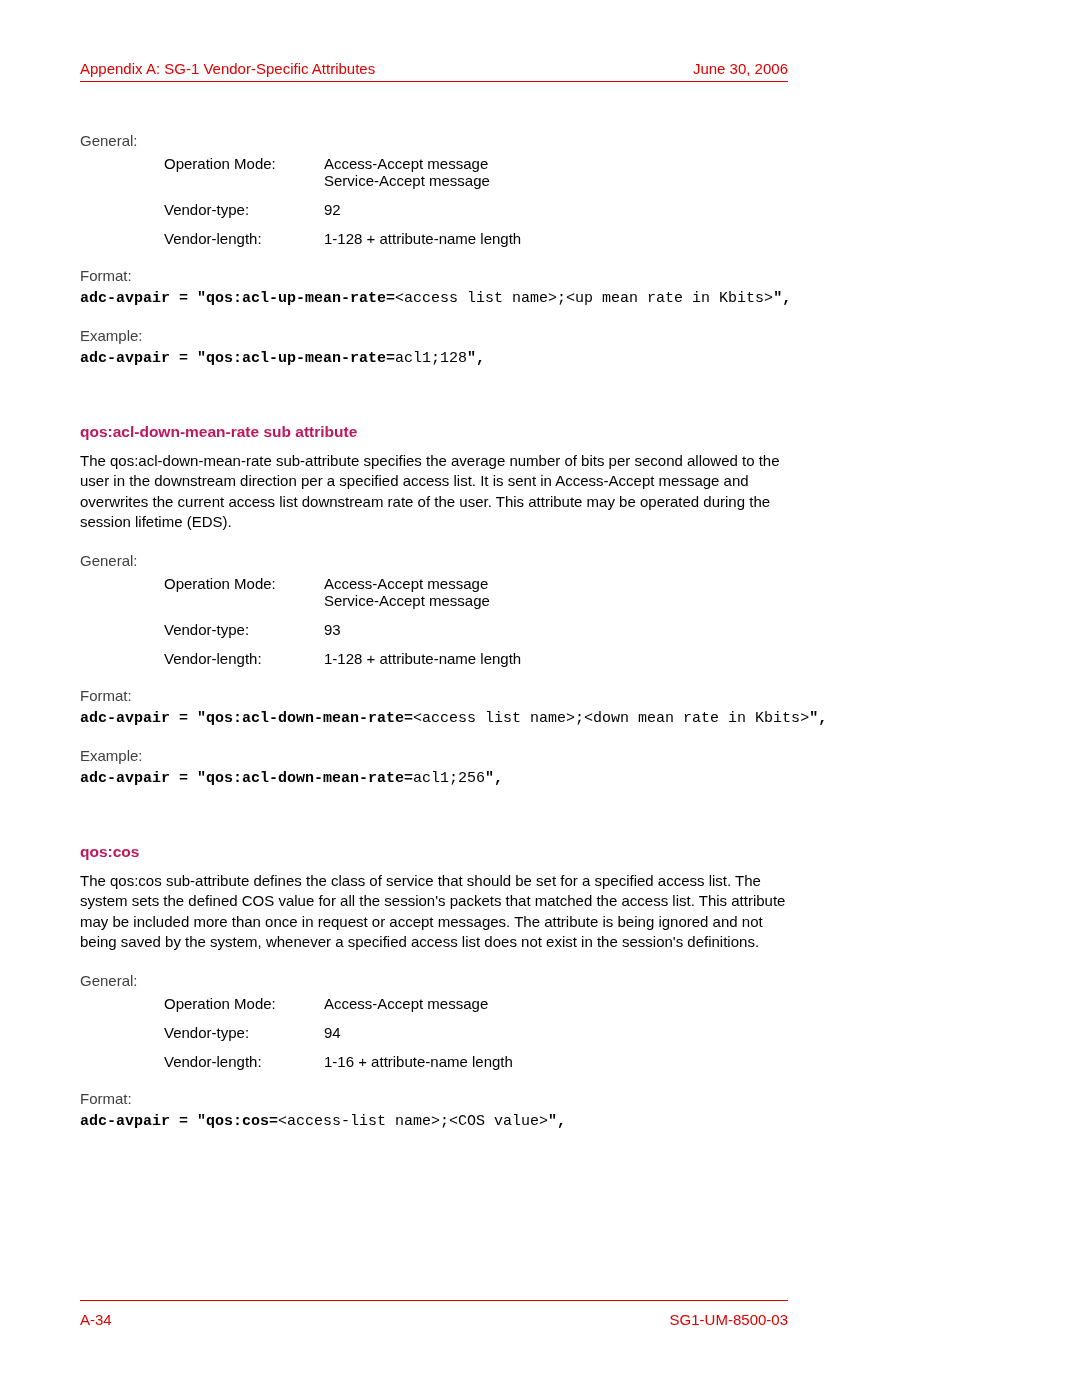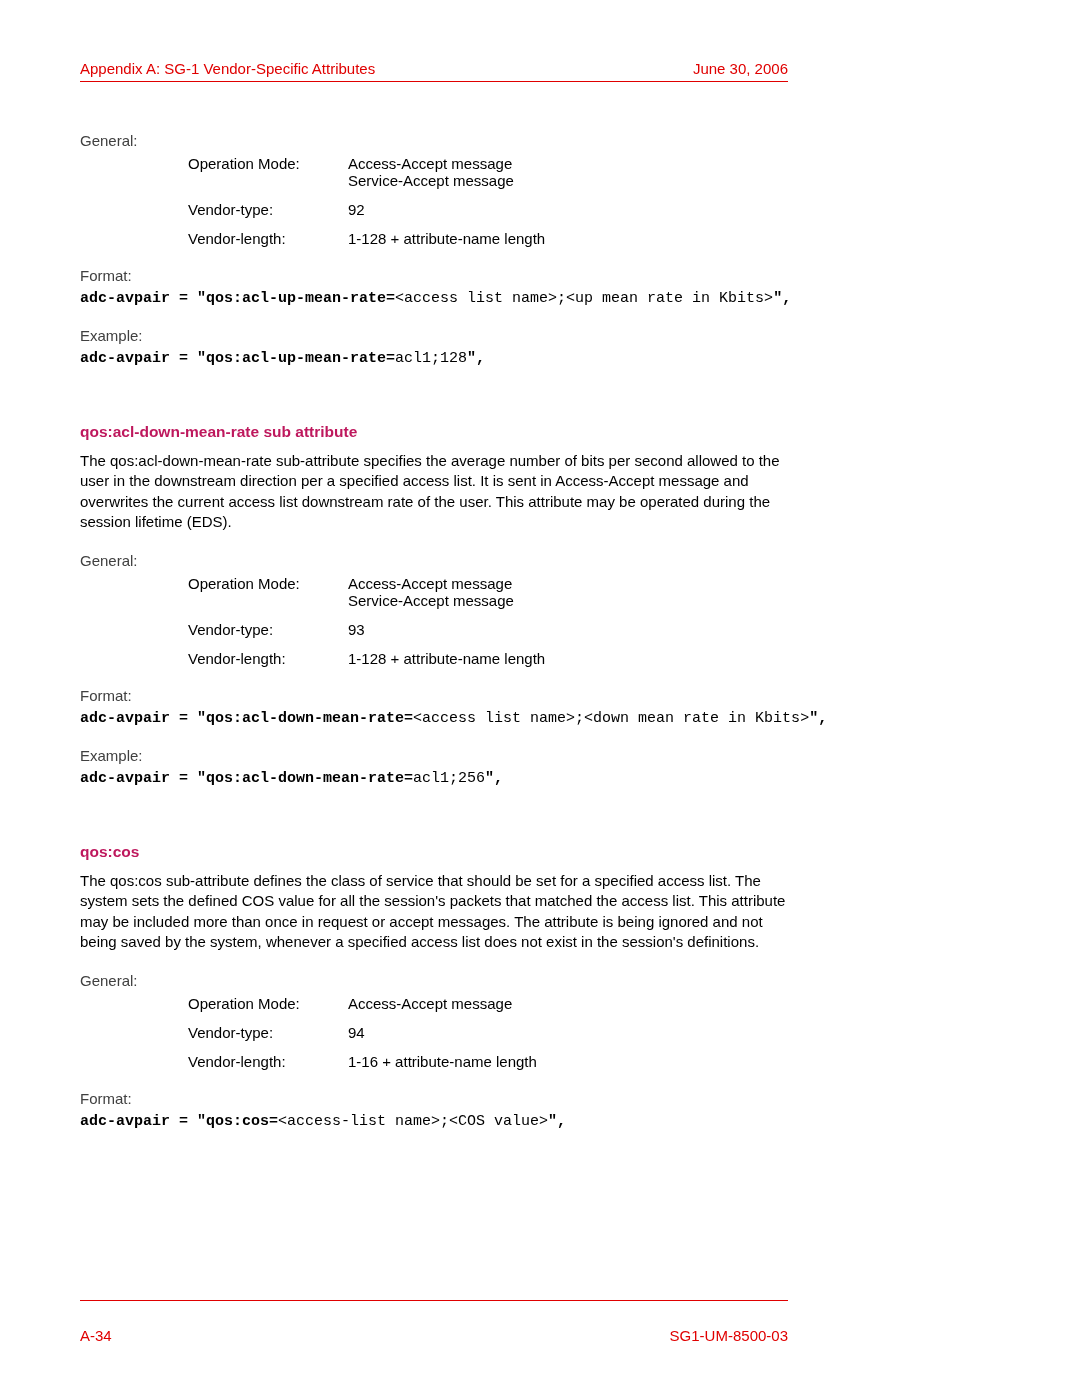--- a/index.html
+++ b/index.html
@@ -36,21 +36,21 @@
     font-weight: bold;
     font-size: 15.5px;
     margin-top: 56px;
     margin-bottom: 10px;
   }
   .body-text {
     margin: 6px 0 14px 0;
     line-height: 1.35;
   }
   .attr-table {
-    margin-left: 108px;
+    margin-left: 84px;
     margin-top: 6px;
     margin-bottom: 12px;
   }
   .attr-row {
     display: flex;
     margin-bottom: 12px;
   }
   .attr-key {
     width: 160px;
     flex-shrink: 0;
@@ -65,21 +65,21 @@
     font-size: 15px;
     margin: 4px 0 16px 0;
     white-space: pre;
   }
   .code-line .param {
     font-weight: normal;
   }
   .footer-rule {
     border-top: 1.5px solid #e00000;
     margin-top: 170px;
-    padding-top: 26px;
+    padding-top: 10px;
     display: flex;
     justify-content: space-between;
     font-size: 15px;
   }
 </style>
 </head>
 <body>
 
 <div class="page">
 

